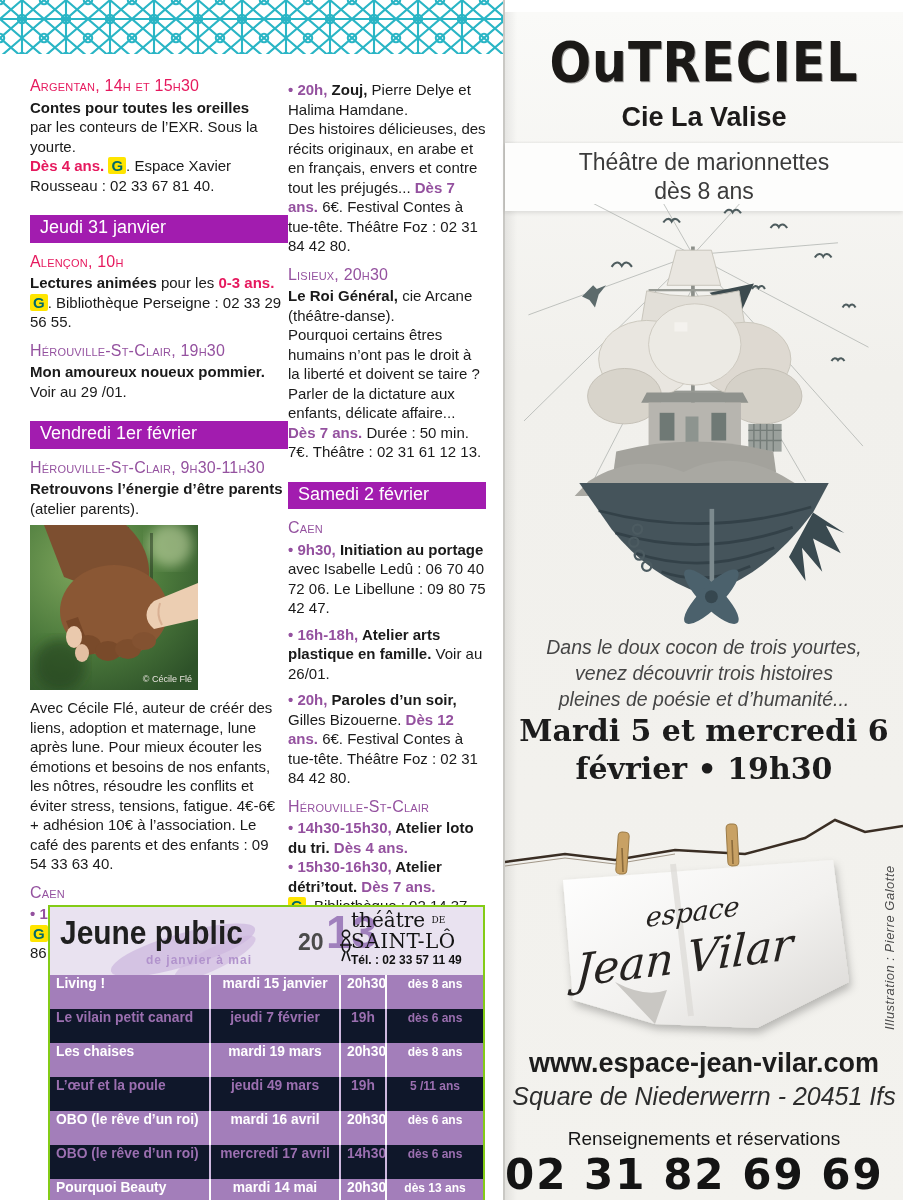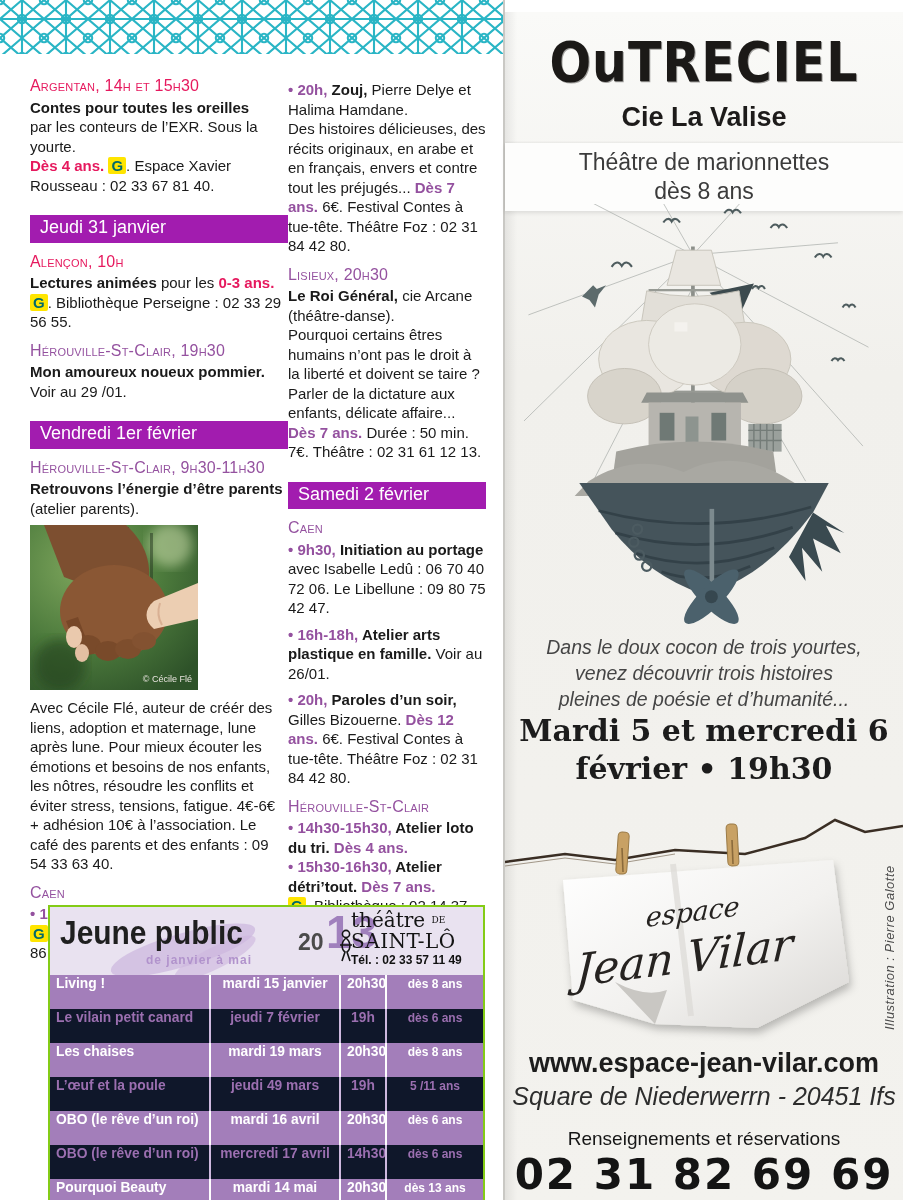--- a/index.html
+++ b/index.html
@@ -83,21 +83,21 @@
   .clothesline{position:absolute;left:0;top:790px;width:398px;height:245px;}
   .illus-credit{position:absolute;right:6px;top:848px;height:170px;
           writing-mode:vertical-rl;transform:rotate(180deg);
           font-style:italic;font-size:13px;color:#4a4a4a;letter-spacing:.5px;}
   .poster-site{position:absolute;left:0;top:1036px;width:100%;text-align:center;
           font-weight:bold;font-size:27px;color:#1d1d1d;}
   .poster-addr{position:absolute;left:0;top:1070px;width:100%;text-align:center;
           font-style:italic;font-size:25px;color:#2d2d2d;}
   .poster-info{position:absolute;left:0;top:1116px;width:100%;text-align:center;
           font-weight:normal;font-size:19px;color:#161616;}
-  .poster-phone{position:absolute;left:0;top:1138px;width:100%;text-align:center;
+  .poster-phone{position:absolute;left:0;top:1138px;width:100%;text-align:left;
           font-family:"DejaVu Sans",sans-serif;font-weight:bold;font-size:42px;color:#141414;letter-spacing:2px;}
 </style>
 </head>
 <body>
 
 <div class="page">
 
   <svg class="pattern-band" viewBox="0 0 504 57" preserveAspectRatio="none">
     <defs>
       <pattern id="asanoha" width="44" height="38" patternUnits="userSpaceOnUse">

